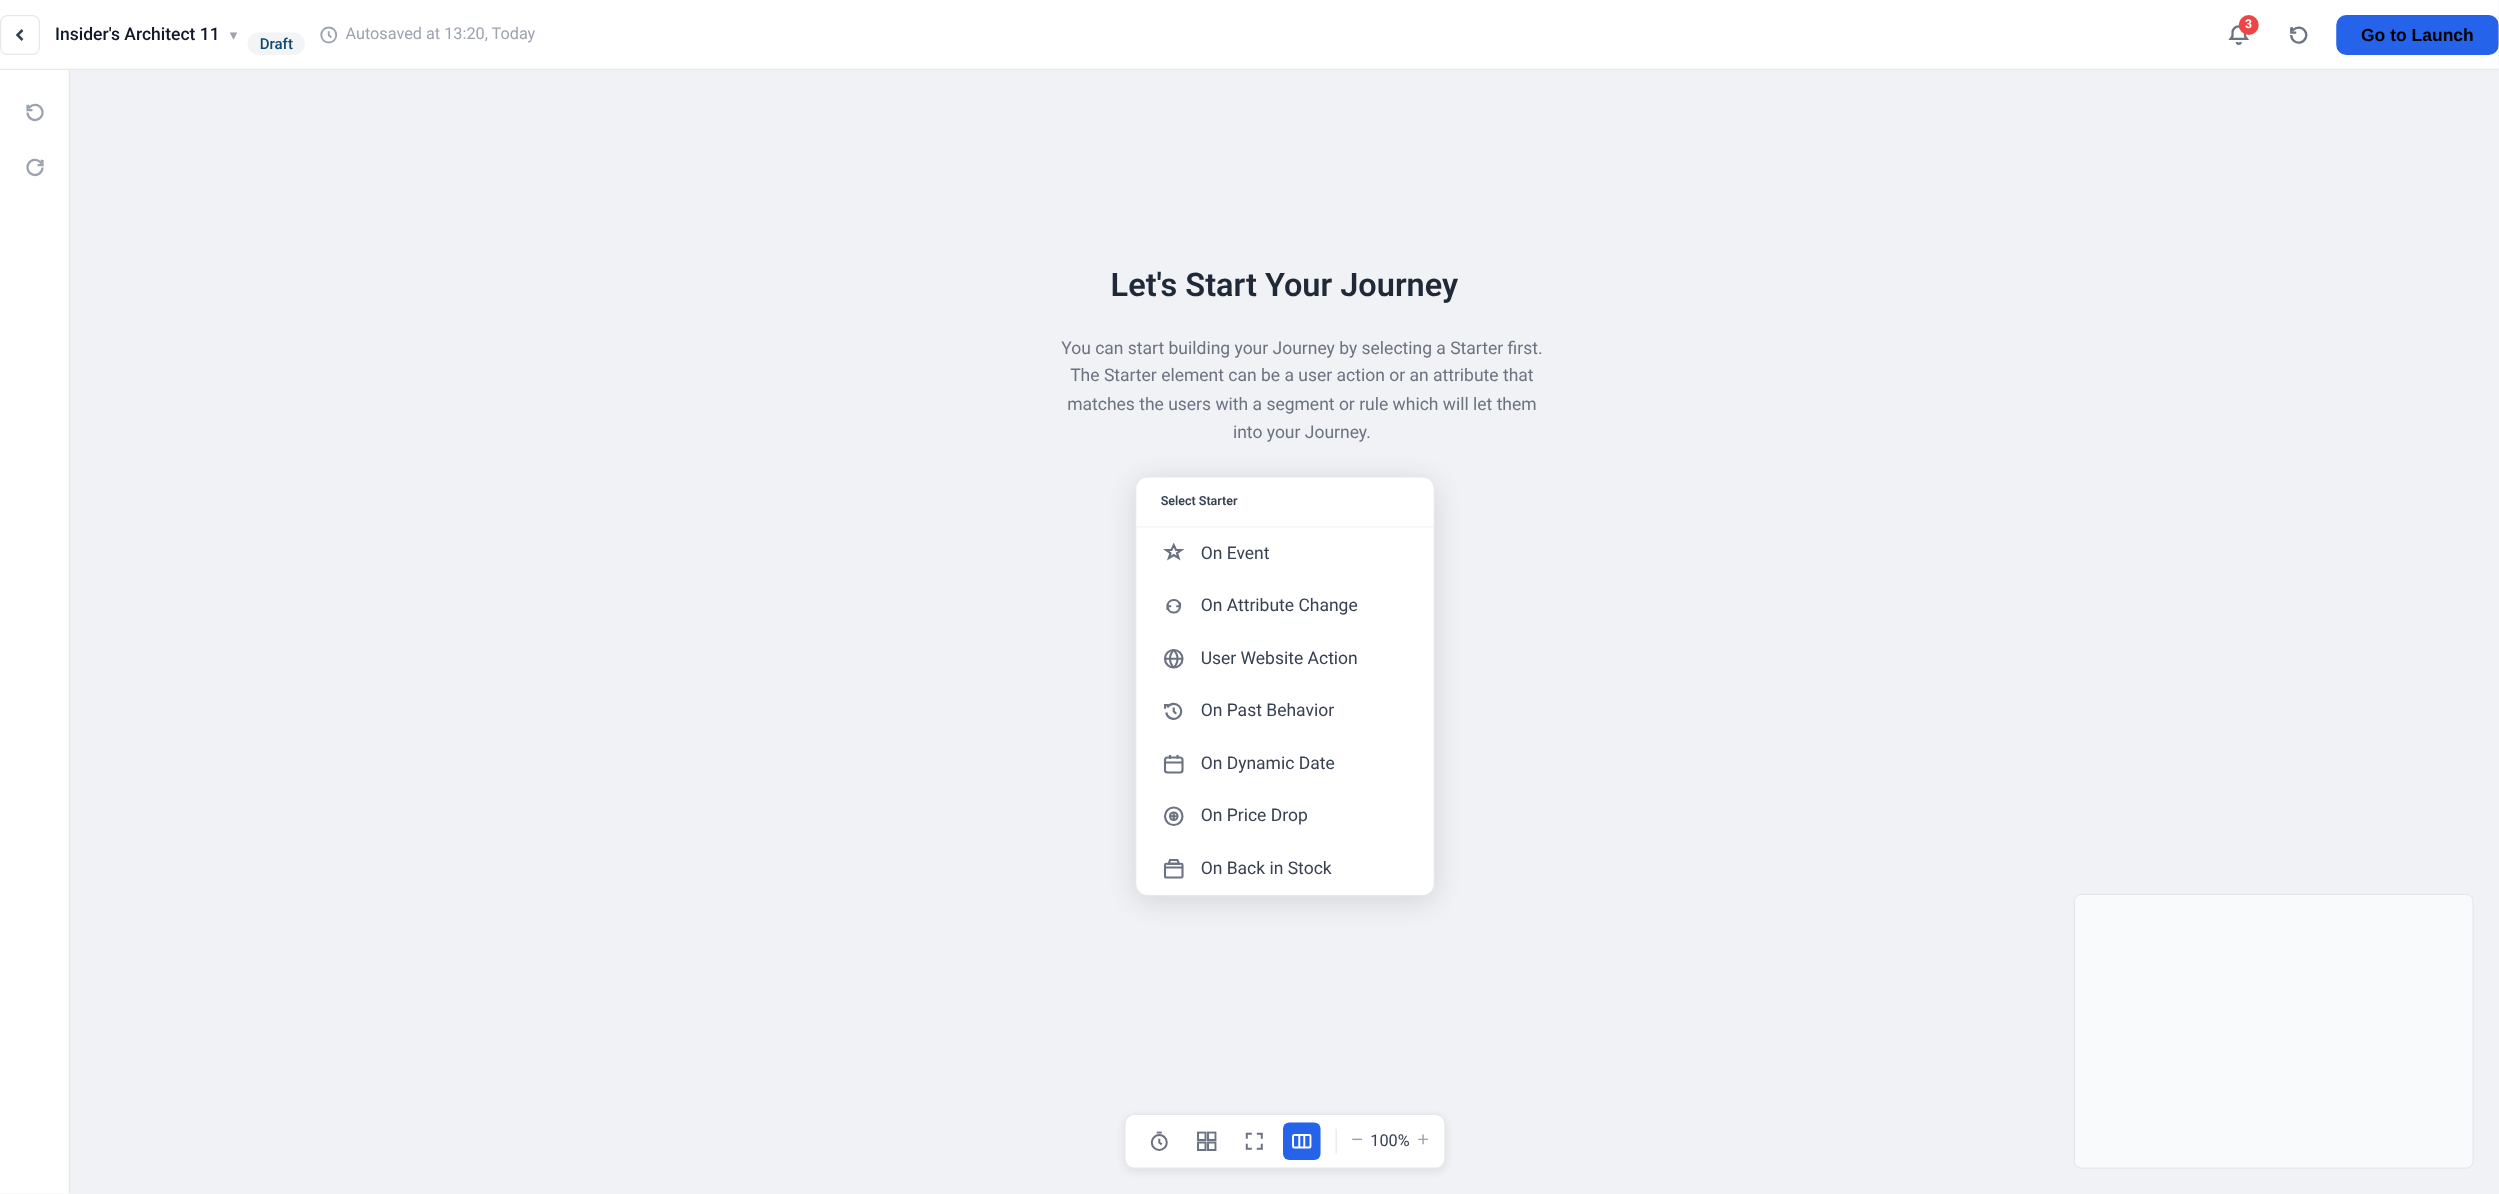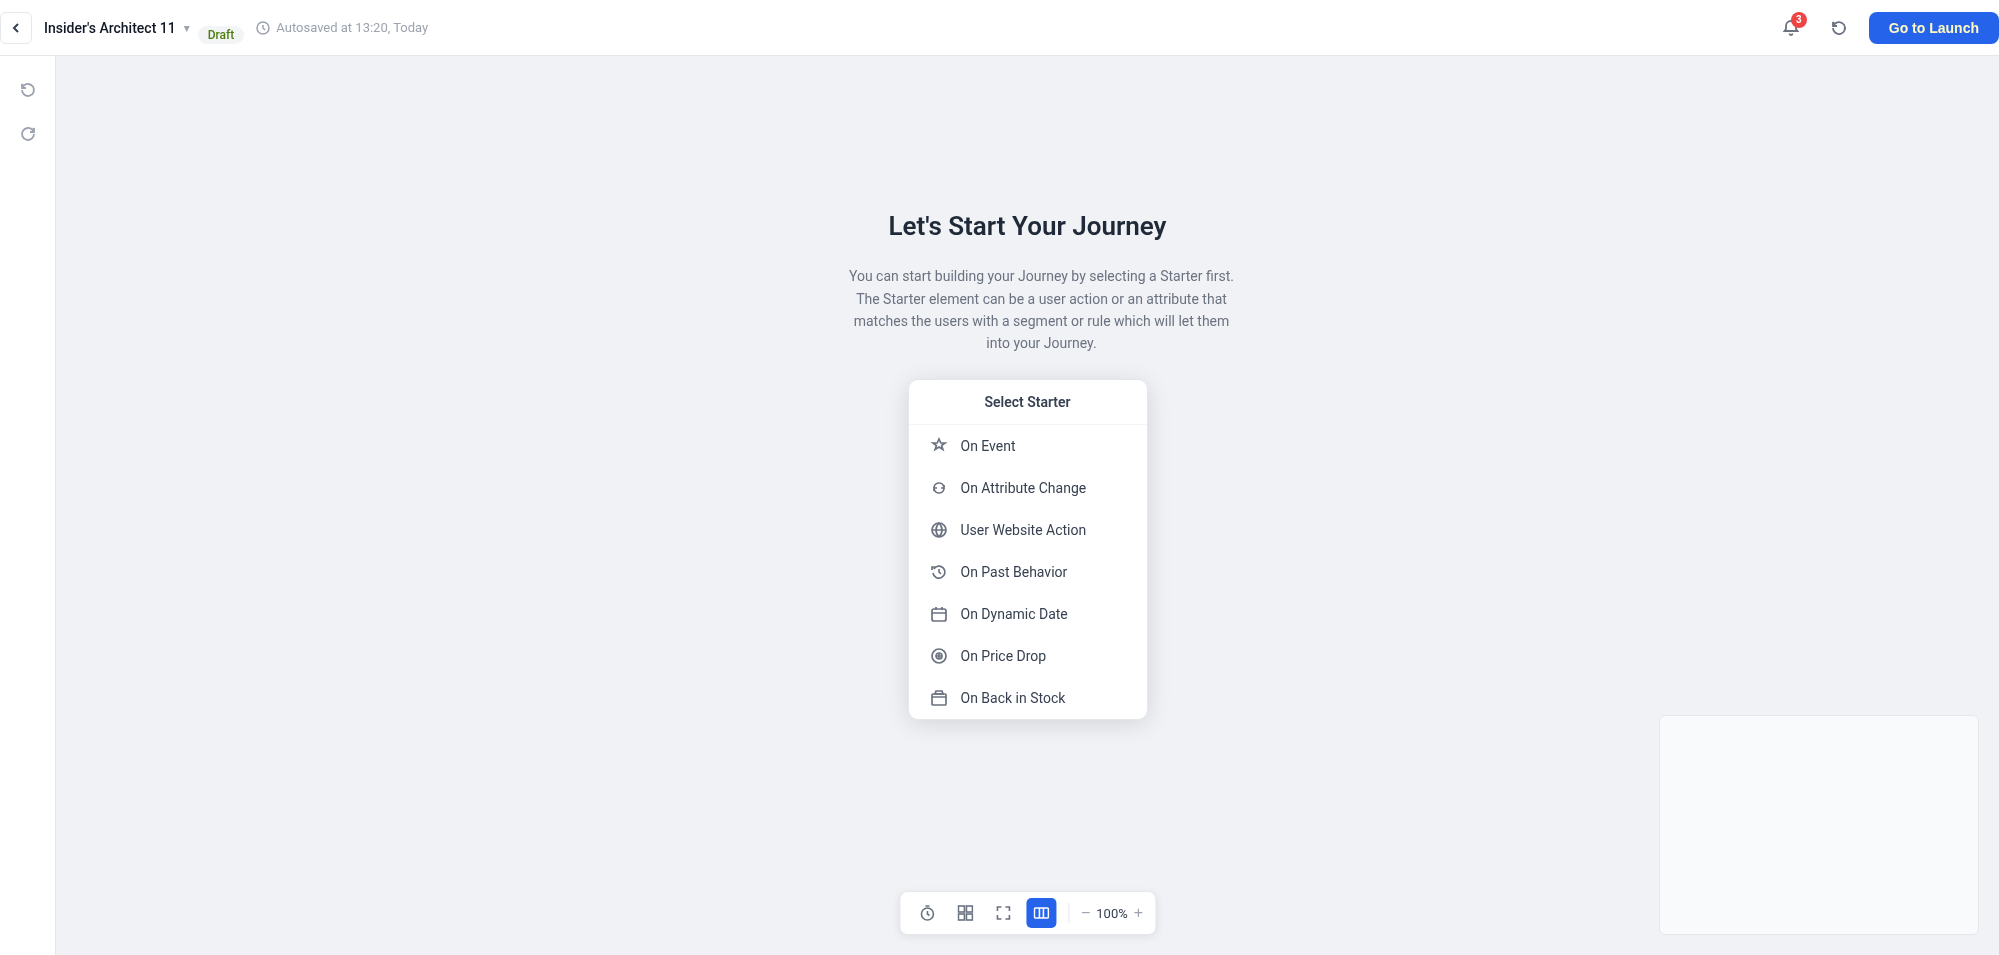--- a/index.html
+++ b/index.html
@@ -42,21 +42,21 @@
       font-size: 14px;
       font-weight: 500;
       color: #111827;
     }
     .nav-chevron {
       color: #9ca3af;
       font-size: 12px;
     }
     .nav-draft-badge {
       background: #f3f4f6;
-      color: #4d7c0f;
+      color: #0c4a6e;
       font-size: 12px;
       padding: 2px 10px;
       border-radius: 12px;
       font-weight: 500;
       margin-top: 15px;
     }
     .nav-autosaved {
       display: flex; align-items: flex-end; gap: 6px;
       margin-left: 12px;
       color: #9ca3af;
@@ -84,21 +84,21 @@
       width: 16px; height: 16px;
       background: #ef4444;
       border-radius: 50%;
       color: #fff;
       font-size: 10px;
       font-weight: 600;
       display: flex; align-items: center; justify-content: center;
     }
     .go-launch-btn {
       background: #2563eb;
-      color: #fef9c3;
+      color: #000000;
       border: none;
       border-radius: 8px;
       padding: 8px 20px;
       font-size: 14px;
       font-weight: 600;
       cursor: pointer;
       white-space: nowrap;
     }
 
     
@@ -169,25 +169,24 @@
       background: #fff;
       border-radius: 10px;
       box-shadow: 0 4px 24px rgba(0,0,0,0.12);
       width: 240px;
       overflow: hidden;
       border: 1px solid #e5e7eb;
     }
 
     .dropdown-header {
       padding: 14px 20px;
-      font-size: 14px;
+      font-size: 10px;
       font-weight: 600;
       color: #374151;
       border-bottom: 1px solid #f3f4f6;
-      text-align: center;
     }
 
     .dropdown-item {
       display: flex;
       align-items: center;
       gap: 12px;
       padding: 11px 20px;
       font-size: 14px;
       color: #374151;
       cursor: pointer;

